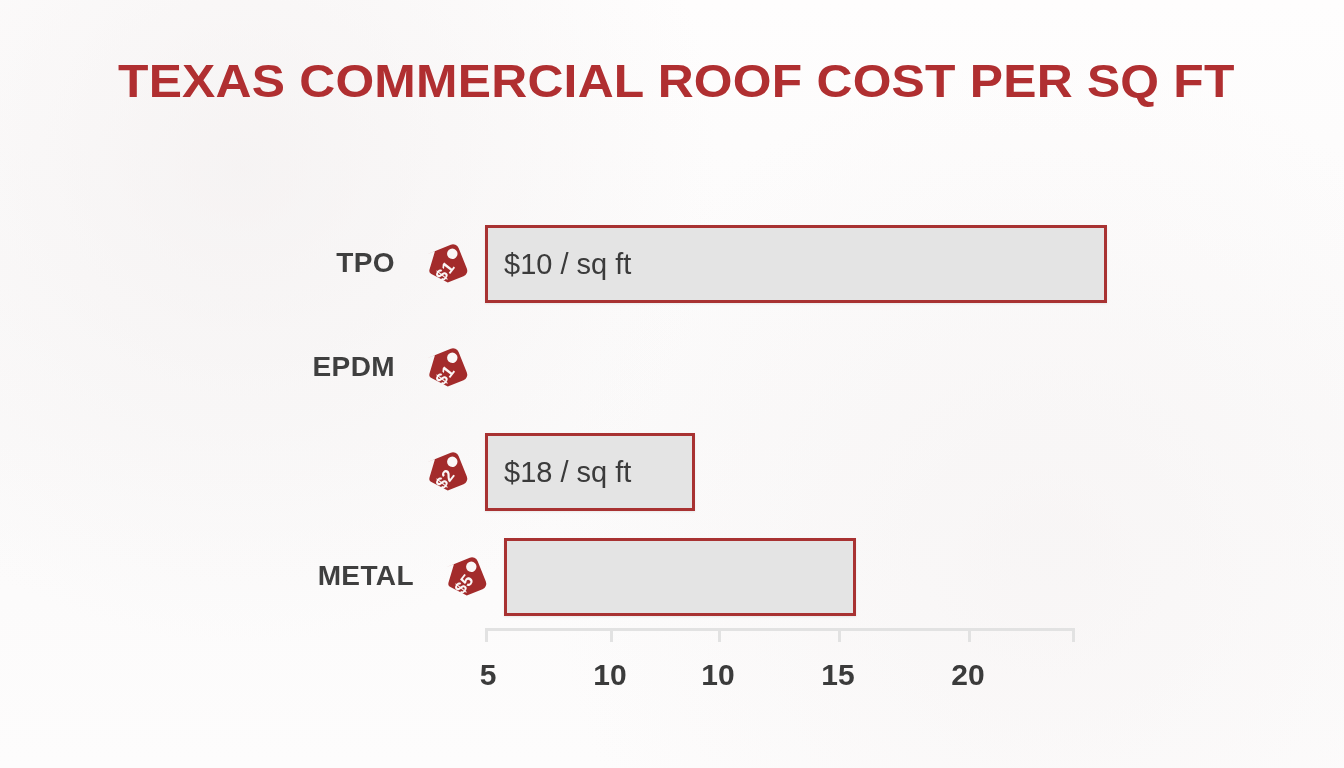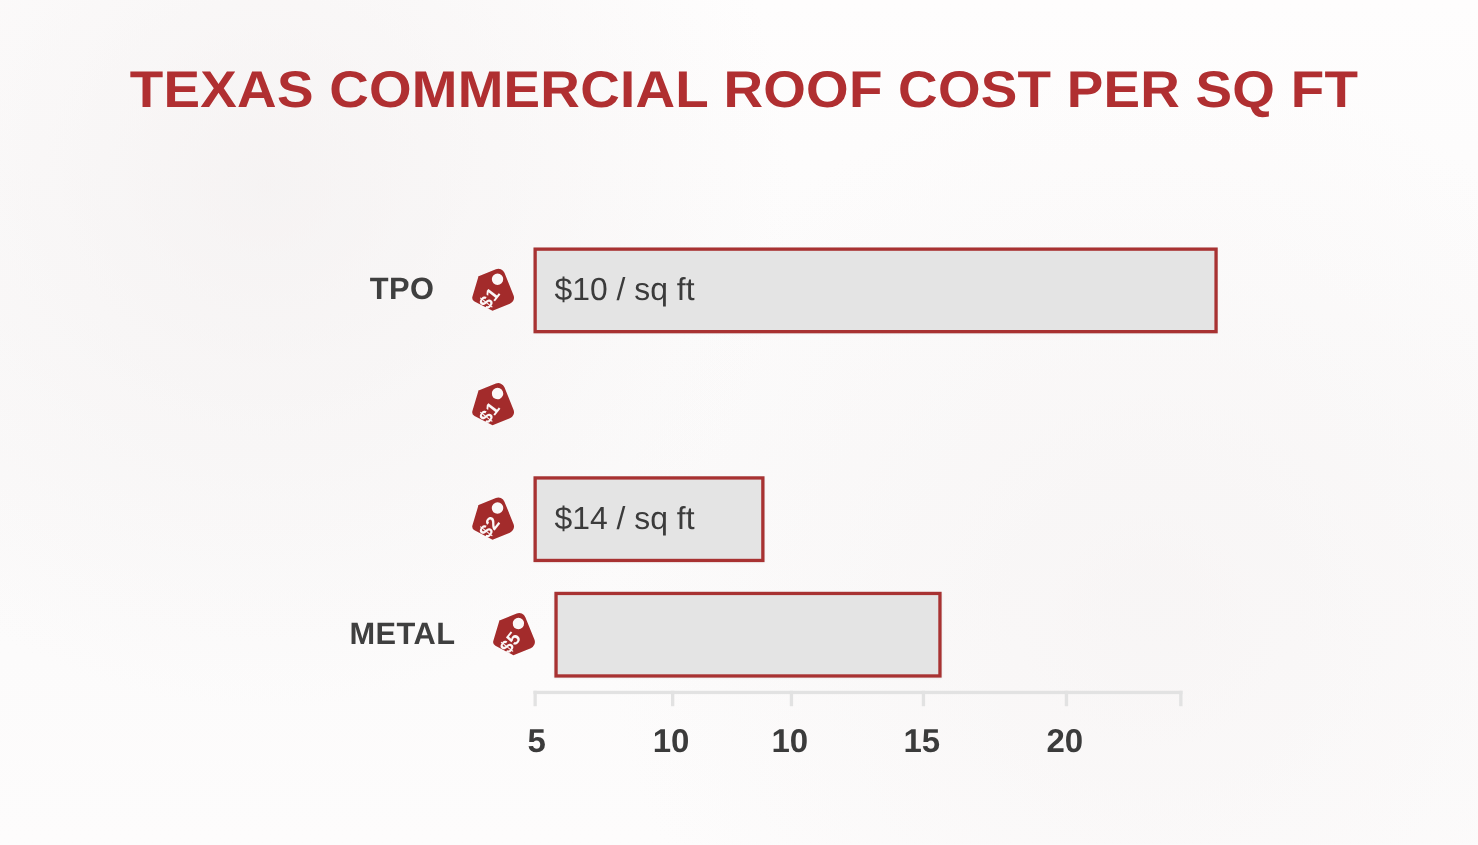--- a/index.html
+++ b/index.html
@@ -166,20 +166,21 @@
             <text x="25" y="38" fill="#fbf7f7" font-family="Liberation Sans, sans-serif" font-size="17" font-weight="700" text-anchor="middle" transform="rotate(-30 25 33)">$1</text>
           </g>
         </svg>
       </div>
       <div class="bar" style="width:622px">
         <span class="bar-value">$10 / sq ft</span>
       </div>
     </div>
 
     <div class="bar-row" style="top: 327px;">
+      <div class="cat-label">EPDM</div>
       <div class="tag-icon">
         <svg viewBox="0 0 60 60" xmlns="http://www.w3.org/2000/svg">
           <g transform="rotate(-22 30 30)">
             <path d="M14 10 h26 a6 6 0 0 1 6 6 v22 a6 6 0 0 1 -6 6 h-17 l-12 -14 a4 4 0 0 1 0 -5 l12 -15 z" fill="#a32b2b"></path>
             <circle cx="38" cy="19" r="5.2" fill="#fbf7f7"></circle>
             <text x="25" y="38" fill="#fbf7f7" font-family="Liberation Sans, sans-serif" font-size="17" font-weight="700" text-anchor="middle" transform="rotate(-30 25 33)">$1</text>
           </g>
         </svg>
       </div>
     </div>
@@ -189,21 +190,21 @@
       <div class="tag-icon">
         <svg viewBox="0 0 60 60" xmlns="http://www.w3.org/2000/svg">
           <g transform="rotate(-22 30 30)">
             <path d="M14 10 h26 a6 6 0 0 1 6 6 v22 a6 6 0 0 1 -6 6 h-17 l-12 -14 a4 4 0 0 1 0 -5 l12 -15 z" fill="#a32b2b"></path>
             <circle cx="38" cy="19" r="5.2" fill="#fbf7f7"></circle>
             <text x="25" y="38" fill="#fbf7f7" font-family="Liberation Sans, sans-serif" font-size="17" font-weight="700" text-anchor="middle" transform="rotate(-30 25 33)">$2</text>
           </g>
         </svg>
       </div>
       <div class="bar" style="width:210px">
-        <span class="bar-value">$14 / sq ft</span>
+        <span class="bar-value">$18 / sq ft</span>
       </div>
     </div>
 
     <div class="bar-row" style="top: 536px; margin-left: 19px;">
       <div class="cat-label">METAL</div>
       <div class="tag-icon">
         <svg viewBox="0 0 60 60" xmlns="http://www.w3.org/2000/svg">
           <g transform="rotate(-22 30 30)">
             <path d="M14 10 h26 a6 6 0 0 1 6 6 v22 a6 6 0 0 1 -6 6 h-17 l-12 -14 a4 4 0 0 1 0 -5 l12 -15 z" fill="#a32b2b"></path>
             <circle cx="38" cy="19" r="5.2" fill="#fbf7f7"></circle>

